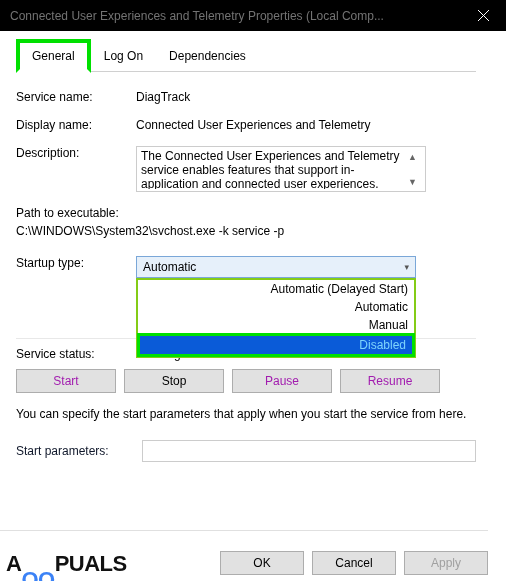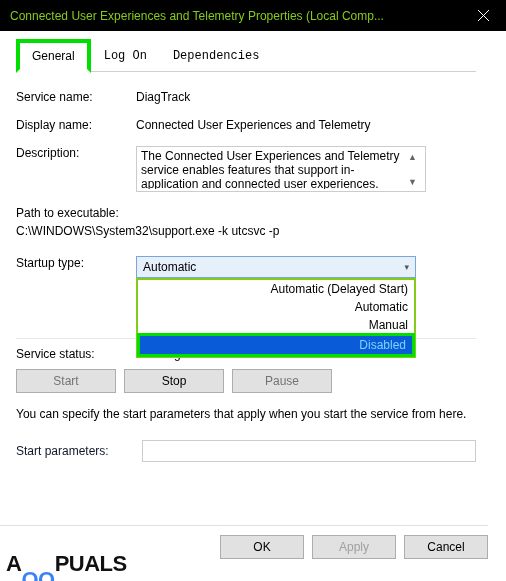--- a/index.html
+++ b/index.html
@@ -1,28 +1,28 @@
 <!DOCTYPE html>
 <html><head>
 <meta charset="utf-8">
 <style>
 * { box-sizing: border-box; font-family: "Segoe UI", Tahoma, sans-serif; }
 body { margin: 0; background: #fff; width: 506px; height: 581px; overflow: hidden; position: relative; }
 
-.titlebar { background: #000; color: #84cc16; height: 31px; display: flex; align-items: center; padding-left: 10px; font-size: 12px; }
+.titlebar { background: #000; color: #737373; height: 31px; display: flex; align-items: center; padding-left: 10px; font-size: 12px; }
 .titlebar-text { flex: 1; white-space: nowrap; overflow: hidden; }
 .close-btn { width: 46px; height: 31px; display: flex; align-items: center; justify-content: center; cursor: pointer; }
 .close-btn svg { stroke: #fff; stroke-width: 1; }
 
 .content { padding: 8px 30px 0 16px; font-size: 12px; color: #000; }
 
 .tabs { display: flex; border-bottom: 1px solid #d0d0d0; position: relative; margin-bottom: 18px; }
 .tab { padding: 6px 12px 6px 12px; border: 1px solid transparent; border-bottom: none; position: relative; cursor: pointer; }
 .tab.active { border: 4px solid #00e000; background: #fff; margin-bottom: -2px; border-bottom: 4px solid #fff; z-index: 2; }
-.tab:not(.active) { border-top: 1px solid transparent; margin-top: 3px; font-family: Liberation Mono, monospace; }
+.tab:not(.active) { border-top: 1px solid transparent; margin-top: 3px; }
 
 .row { display: flex; margin-bottom: 14px; align-items: flex-start; }
 .label-col { width: 120px; flex-shrink: 0; }
 .value-col { flex: 1; }
 
 .desc-box { border: 1px solid #ccc; padding: 2px 4px; width: 290px; height: 46px; position: relative; display: flex; }
 .desc-text { flex: 1; overflow: hidden; font-size: 12px; line-height: 14px; }
 .desc-scroll { width: 17px; display: flex; flex-direction: column; justify-content: space-between; align-items: center; }
 .scroll-btn { width: 15px; height: 15px; display: flex; align-items: center; justify-content: center; color: #666; font-size: 9px; cursor: pointer; }
 
@@ -35,30 +35,30 @@
 .combo-list { position: absolute; top: 22px; left: 0; right: 0; background: #fff; border: 2px solid #84cc16; z-index: 10; text-align: right; }
 .combo-item { padding: 2px 6px; cursor: pointer; }
 .combo-item.highlighted { background: #0a5bd8; border: 3px solid #00e000; color: #7dd3fc; margin: -1px; position: relative; }
 
 .status-row { display:flex; align-items:center; margin-top: 60px; border-top: 1px solid #e8e8e8; padding-top: 8px; margin-bottom: 4px;}
 .status-label-col{ width:120px; flex-shrink:0;}
 .status-value { overflow: hidden; height: 13px; display: flex; align-items: flex-end; }
 
 .btn-row { display: flex; gap: 8px; margin-top: 8px; margin-bottom: 14px; }
 .btn { width: 100px; height: 24px; border: 1px solid #adadad; background: #e1e1e1; font-size: 12px; cursor: pointer; }
-.btn:disabled { color: #737373; cursor: default; }
+.btn:disabled { color: #a21caf; cursor: default; }
 
 .info-text { margin-bottom: 18px; line-height: 15px; }
 
 .start-params-row { display: flex; align-items: center; gap: 8px; }
 .start-params-label { color: #0f172a; width: 118px; }
 .start-params-input { flex: 1; height: 22px; border: 1px solid #ccc; background: #fff; padding: 0 4px; font-size: 12px; }
 .start-params-input:disabled { background: #fff; }
 
-.bottom-btns { position: absolute; bottom: 22px; right: 18px; display: flex; gap: 8px; padding-top:10px;}
+.bottom-btns { position: absolute; bottom: 6px; right: 18px; display: flex; gap: 8px; padding-top:21px;}
 .bottom-btns::before { content:""; position:absolute; top:0; left:-350px; right:0; border-top:1px solid #e0e0e0;}
 .bottom-btn { width: 84px; height: 24px; border: 1px solid #adadad; background: #e1e1e1; font-size: 12px; cursor: pointer; }
 .bottom-btn:disabled { color: #a0a0a0; cursor: default; }
 
 .watermark { position: absolute; left: 6px; bottom: 4px; font-size: 22px; font-weight: 800; color: #111; letter-spacing: -0.5px; display:flex; align-items:center;}
 .watermark .oo { color:#3b82f6; position:relative; top:16px;}
 </style>
 </head>
 <body>
 
@@ -95,21 +95,21 @@
       <div class="desc-text">The Connected User Experiences and Telemetry service enables features that support in-application and connected user experiences. Additionally, this</div>
       <div class="desc-scroll">
         <div class="scroll-btn">▲</div>
         <div class="scroll-btn">▼</div>
       </div>
     </div>
   </div>
 
   <div class="path-block">
     <div>Path to executable:</div>
-    <div class="path-value">C:\WINDOWS\System32\support.exe -k utcsvc -p</div>
+    <div class="path-value">C:\WINDOWS\System32\svchost.exe -k service -p</div>
   </div>
 
   <div class="row">
     <div class="label-col">Startup type:</div>
     <div class="startup-combo">
       <div class="combo-field">
         <span>Automatic</span>
         <span class="combo-arrow">▾</span>
       </div>
       <div class="combo-list">
@@ -123,34 +123,35 @@
 
   <div class="status-row">
     <div class="status-label-col">Service status:</div>
     <div class="status-value">Running</div>
   </div>
 
   <div class="btn-row">
     <button class="btn" disabled="">Start</button>
     <button class="btn">Stop</button>
     <button class="btn" disabled="">Pause</button>
+    <button class="btn" disabled="">Resume</button>
   </div>
 
   <div class="info-text">You can specify the start parameters that apply when you start the service from here.</div>
 
   <div class="start-params-row">
     <div class="start-params-label">Start parameters:</div>
     <input class="start-params-input" disabled="" style="">
   </div>
 
 </div>
 
 <div class="bottom-btns">
   <button class="bottom-btn">OK</button>
+  <button class="bottom-btn">Cancel</button>
   <button class="bottom-btn" disabled="">Apply</button>
-  <button class="bottom-btn">Cancel</button>
 </div>
 
 <div class="watermark">
   <span>A</span>
     <span class="oo">OO</span>
     <span>PUALS</span>
 </div>
 
 </body></html>

